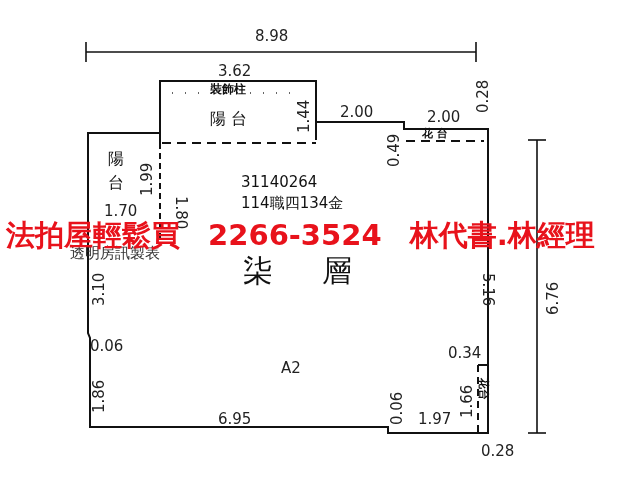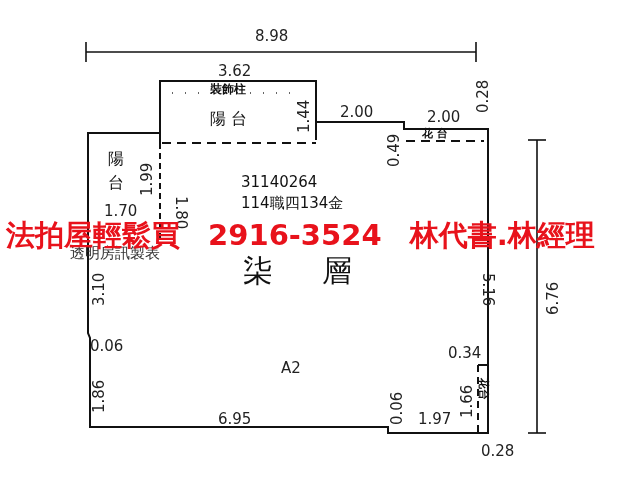--- a/index.html
+++ b/index.html
@@ -88,15 +88,15 @@
 
   <text class="dim" x="0" y="0" transform="translate(483,273) rotate(90)">5.16</text>
   <text class="dim" x="448" y="358">0.34</text>
   <text class="dim" x="0" y="0" transform="translate(472,418) rotate(-90)">1.66</text>
   <text class="lbl" x="0" y="0" transform="translate(480,378) rotate(90)" style="font-size:11px;font-weight:bold">花台</text>
   <text class="dim" x="481" y="456">0.28</text>
 </svg>
 
 <div class="banner">
   <span>法拍屋輕鬆買</span>
-  <span>2916-3524</span>
+  <span>2266-3524</span>
   <span>林代書.林經理</span>
 </div>
 
 </body></html>

